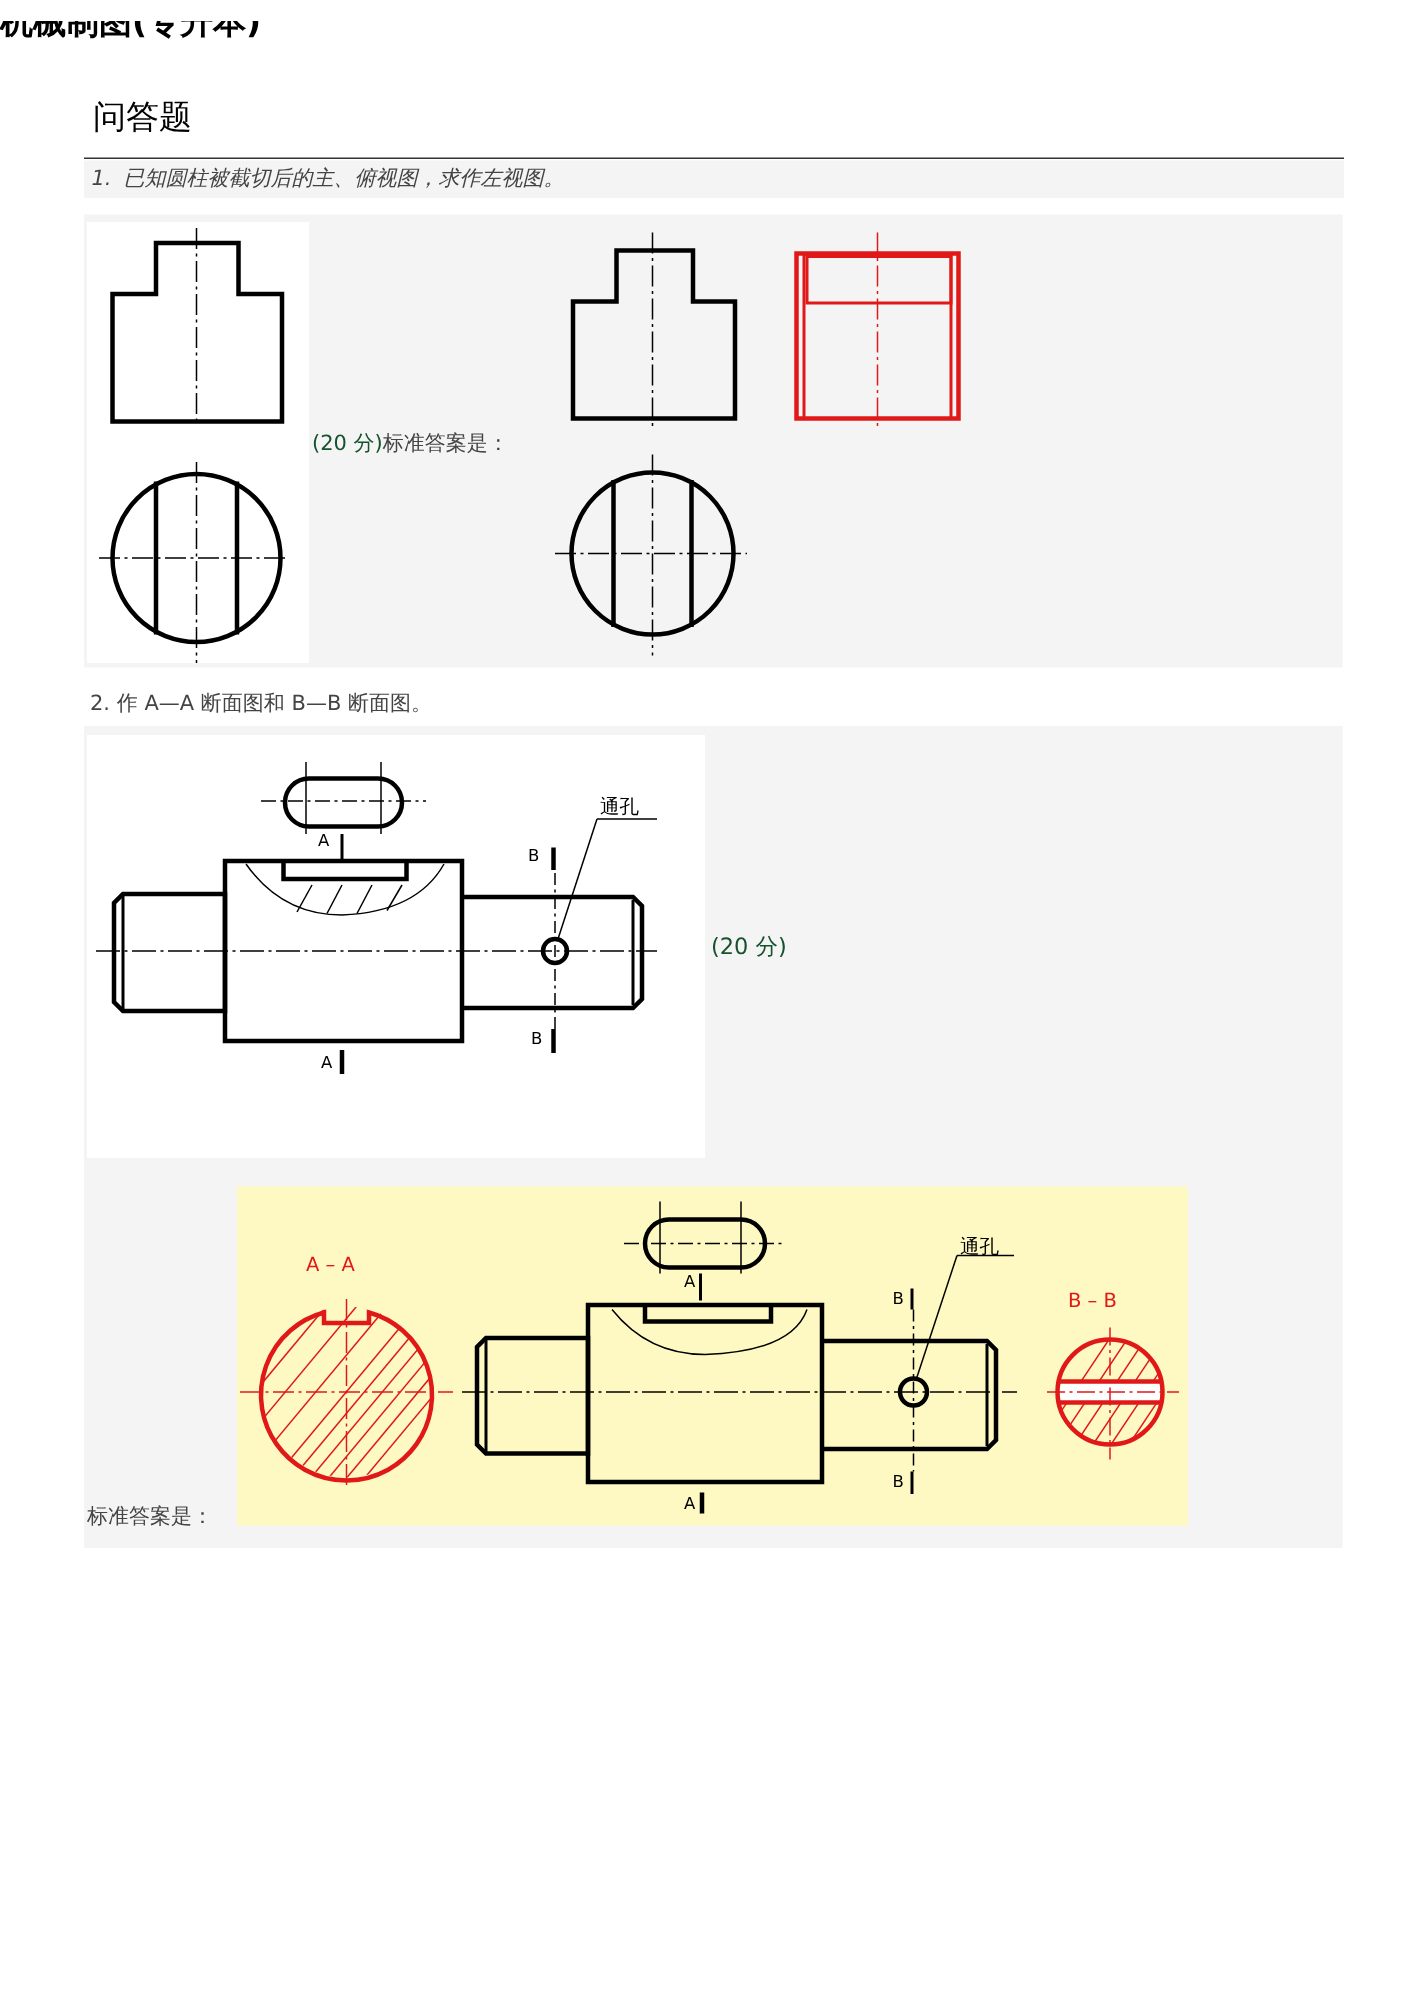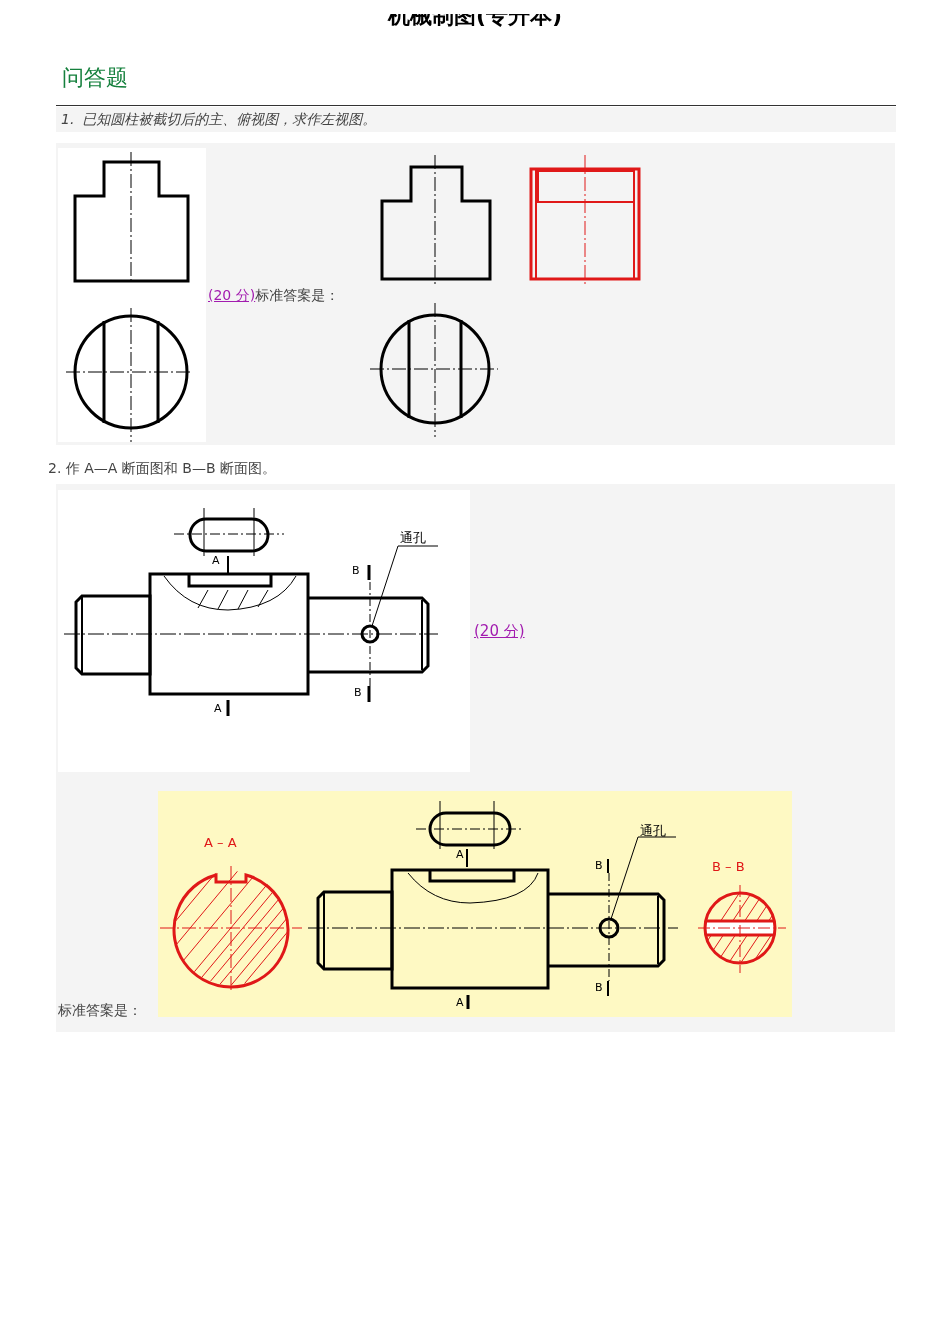--- a/index.html
+++ b/index.html
@@ -1,28 +1,28 @@
 <!DOCTYPE html>
 <html><head>
 <meta charset="utf-8">
 <style>
   html, body { margin:0; padding:0; background:#ffffff; }
   body { width:950px; height:1344px; position:relative; overflow:hidden; font-family:"DejaVu Sans", sans-serif; color:#333; }
-  .title { position:absolute; left:0; width:950px; top:14px; text-align:center; font-size:22px; font-weight:bold; color:#000; line-height:24px; height:14px; overflow:hidden; }
+  .title { position:absolute; left:0; width:950px; top:14px; text-align:left; font-size:22px; font-weight:bold; color:#000; line-height:24px; height:14px; overflow:hidden; }
   .title span { position:relative; top:-10px; }
-  .section-heading { position:absolute; left:62px; top:63px; font-size:22px; color:#15803d; }
+  .section-heading { position:absolute; left:62px; top:63px; font-size:22px; color:#000000; }
   .rule { position:absolute; left:56px; top:105px; width:840px; height:1px; background:#333; }
   .q1-label { position:absolute; left:56px; top:107px; width:840px; height:25px; background:#f4f4f4; font-family:"DejaVu Serif", serif; font-size:14px; line-height:25px; color:#444;font-style:italic; }
   .q1-label .num { font-family:"DejaVu Sans", sans-serif; padding-left:5px; margin-right:8px; }
   .q1-block { position:absolute; left:56px; top:143px; width:839px; height:302px; background:#f4f4f4; }
   .q1-given { position:absolute; left:2px; top:5px; width:148px; height:294px; background:#ffffff; }
-  .score { color:#a21caf; font-family:"DejaVu Sans", sans-serif;text-decoration:underline; }
+  .score { color:#14532d; font-family:"DejaVu Sans", sans-serif; }
   .q1-answer-label { position:absolute; left:152px; top:144px; font-size:14px; color:#444; font-family:"DejaVu Serif", serif; }
   .q1-answer-label .score { font-size:14px; }
-  .q2-label { position:absolute; left:48px; top:460px; font-size:14px; color:#444; }
+  .q2-label { position:absolute; left:60px; top:460px; font-size:14px; color:#444; }
   .q2-block { position:absolute; left:56px; top:484px; width:839px; height:548px; background:#f4f4f4; }
   .q2-given { position:absolute; left:2px; top:6px; width:412px; height:282px; background:#ffffff; }
   .q2-score { position:absolute; left:418px; top:138px; font-size:15px; }
   .q2-answer { position:absolute; left:102px; top:307px; width:634px; height:226px; background:#fef9c3; }
   .q2-answer-label { position:absolute; left:2px; top:518px; font-size:14px; color:#444; font-family:"DejaVu Serif", serif; }
   svg { position:absolute; left:0; top:0; }
   svg text { font-family:"DejaVu Sans", sans-serif; }
 </style>
 </head>
 <body>

